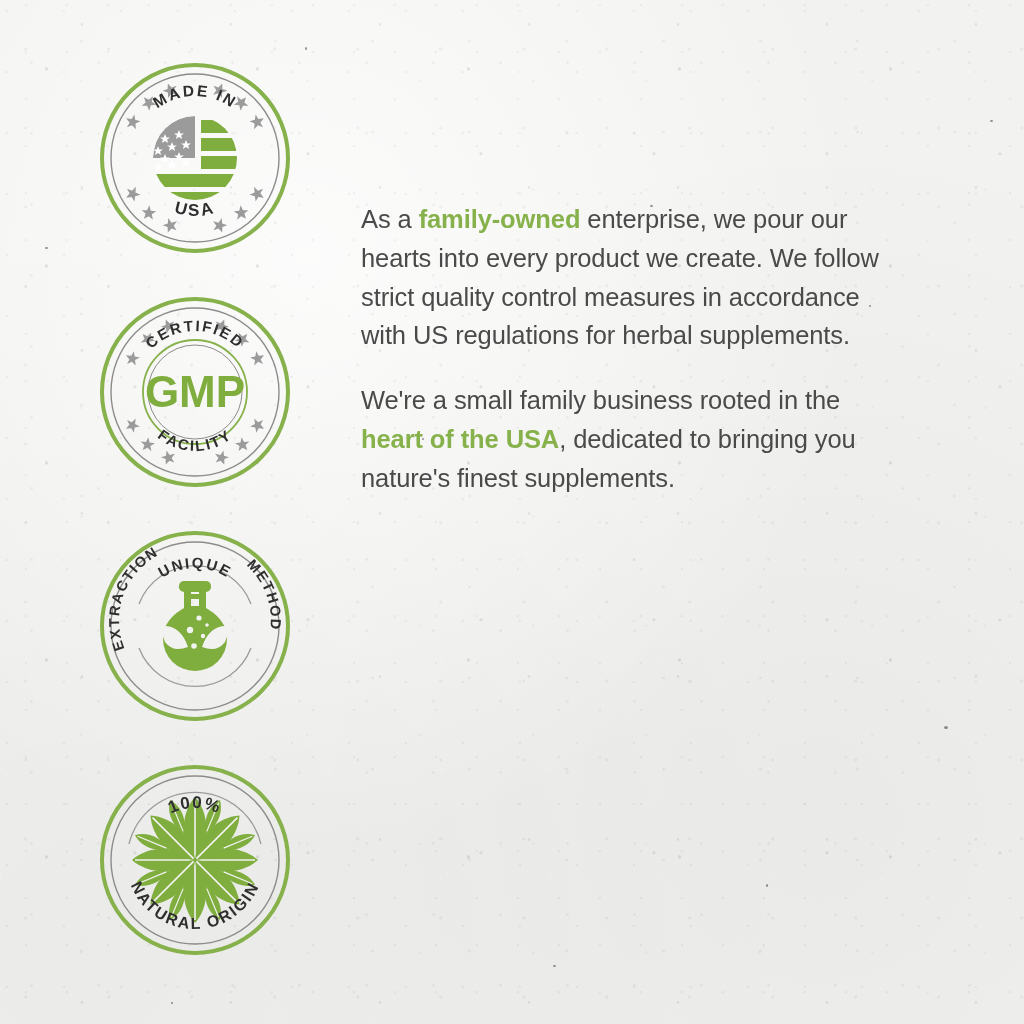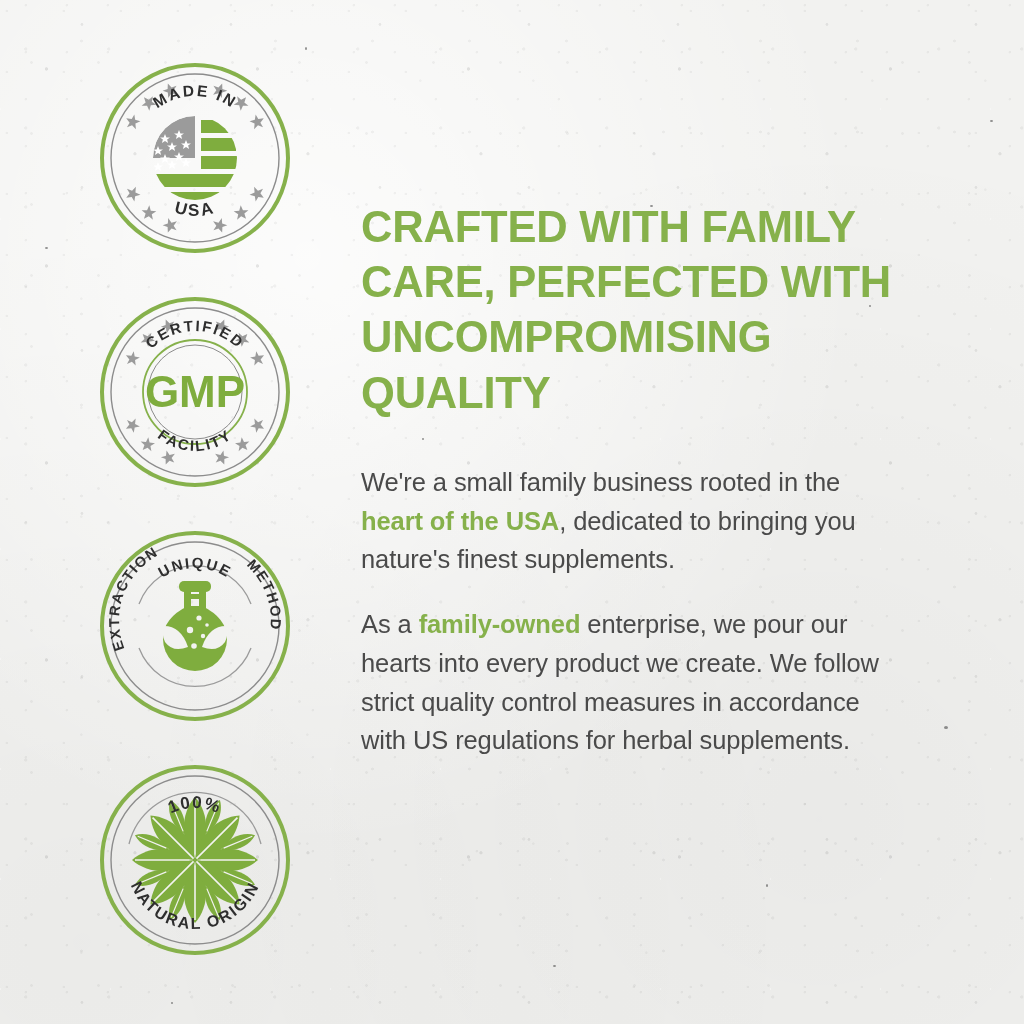--- a/index.html
+++ b/index.html
@@ -380,21 +380,20 @@
         <text font-family="Liberation Sans, sans-serif" font-size="16" font-weight="700" fill="#2e2e2e" letter-spacing="2">
           <textPath href="#arcBot4" startOffset="50%" text-anchor="middle">NATURAL ORIGIN</textPath>
         </text>
       </svg>
     </div>
 
   </div>
 
   <div id="copy">
 
-    <h1 id="headline">CRAFTED WITH FAMILY CARE, PERFECTED WITH UNCOMPROMISING QUALITY</h1>
+
+    <p class="para"><span>As a </span><span class="hl">family-owned</span><span> enterprise, we pour our hearts into every product we create. We follow strict quality control measures in accordance with US regulations for herbal supplements.</span></p>
 
     <p class="para"><span>We're a small family business rooted in the </span><span class="hl">heart of the USA</span><span>, dedicated to bringing you nature's finest supplements.</span></p>
 
-    <p class="para"><span>As a </span><span class="hl">family-owned</span><span> enterprise, we pour our hearts into every product we create. We follow strict quality control measures in accordance with US regulations for herbal supplements.</span></p>
-
   </div>
 
 </div>
 
 </body></html>

